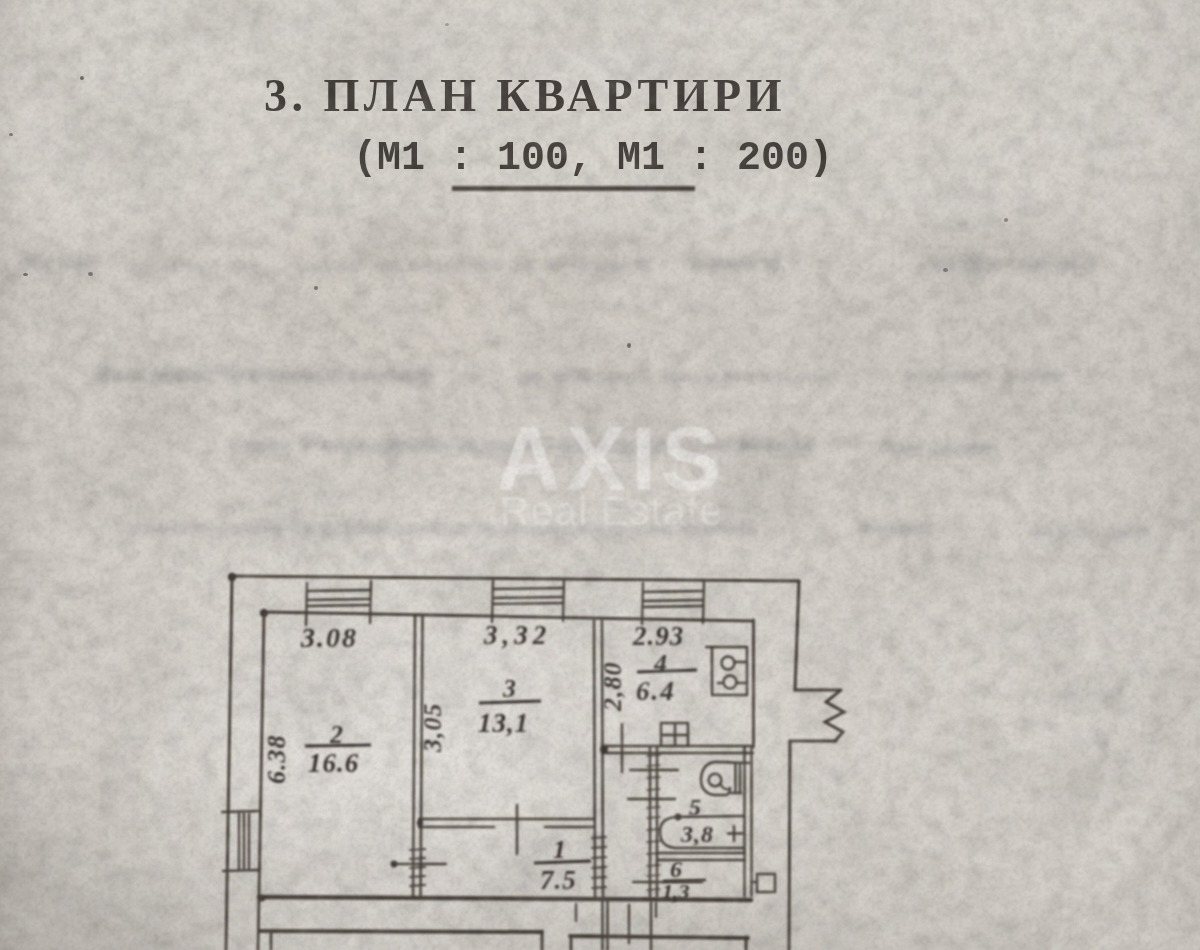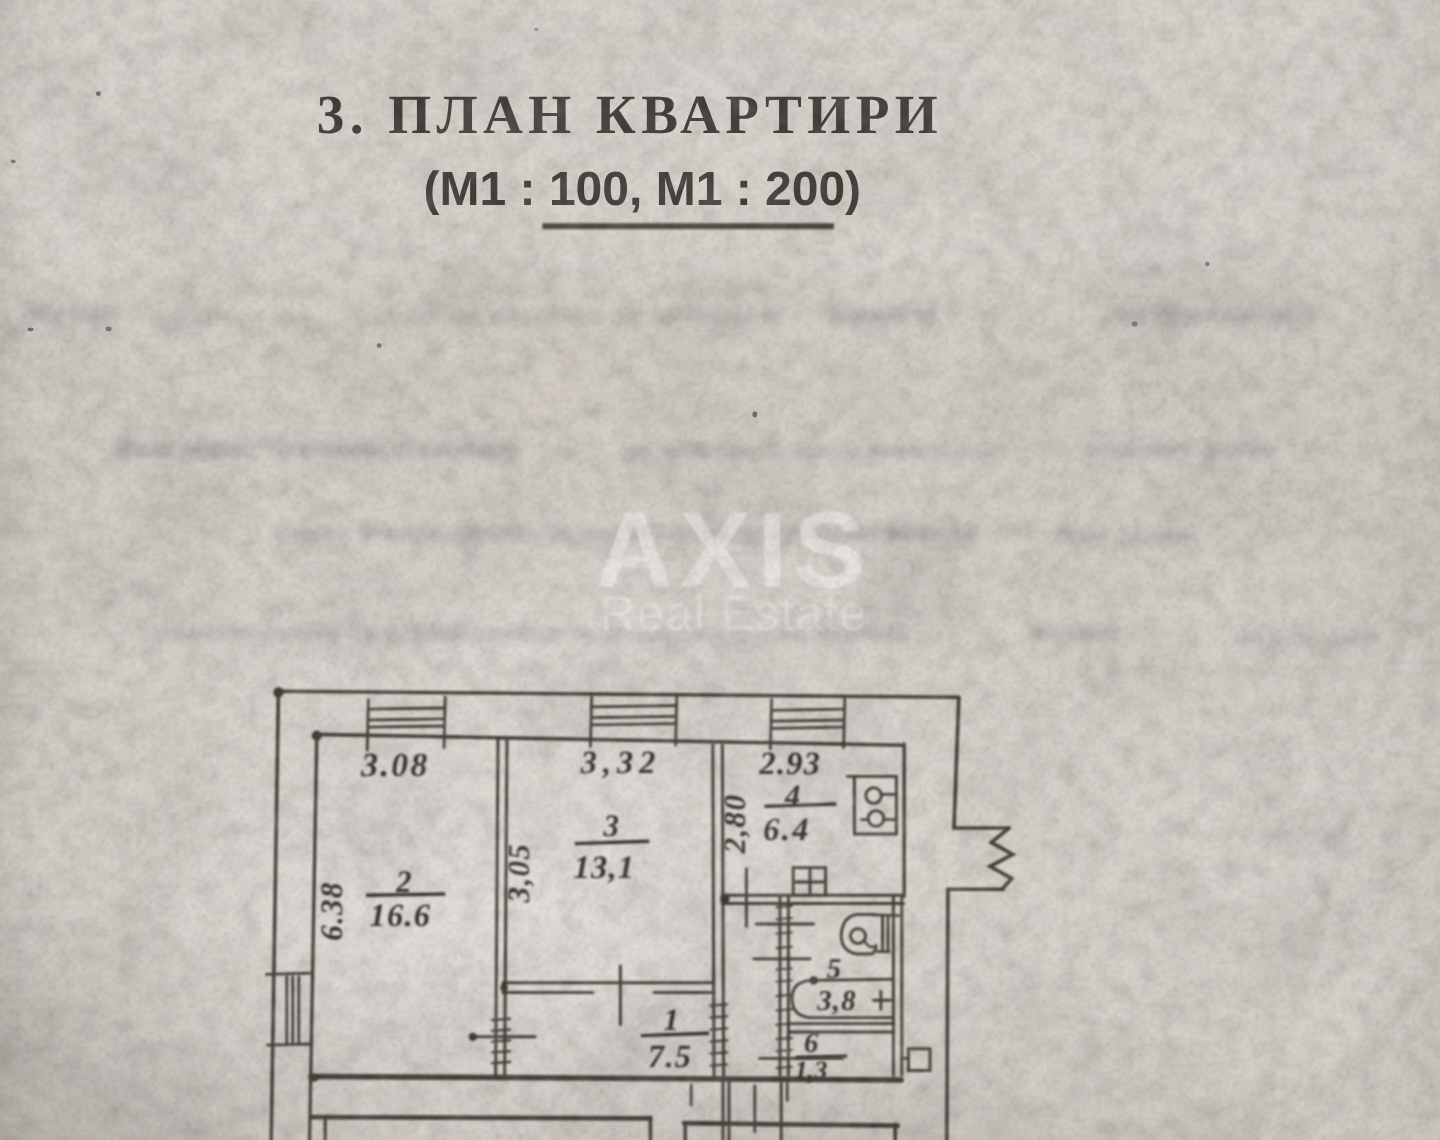--- a/index.html
+++ b/index.html
@@ -16,21 +16,21 @@
       radial-gradient(ellipse 700px 200px at 600px 960px, rgba(80,78,72,0.12), rgba(80,78,72,0) 75%),
       radial-gradient(ellipse 320px 160px at 450px 300px, rgba(205,185,172,0.10), rgba(205,185,172,0) 70%),
       radial-gradient(ellipse 260px 200px at 80px 680px, rgba(200,182,168,0.08), rgba(200,182,168,0) 70%),
       linear-gradient(90deg, rgba(90,88,82,0.10) 0, rgba(90,88,82,0) 30px),
       linear-gradient(270deg, rgba(100,98,92,0.08) 0, rgba(100,98,92,0) 60px);
     font-family:"Liberation Sans", sans-serif;
   }
   #title{position:absolute;left:264px;top:69px;font-family:"Liberation Serif",serif;
     font-weight:bold;font-size:46px;color:#3c3833;letter-spacing:4.5px;word-spacing:0px;
     filter:blur(0.5px);}
-  #subtitle{position:absolute;left:353px;top:136px;font-family:Liberation Sans, sans-serif;
+  #subtitle{position:absolute;left:353px;top:136px;font-family:Liberation Mono, monospace;
     font-weight:bold;font-size:40px;color:#3c3833;letter-spacing:0px;filter:blur(0.5px);}
   #underline{position:absolute;left:452px;top:186px;width:243px;height:5px;background:#46423c;filter:blur(0.8px);}
   .faint{position:absolute;color:#565660;filter:blur(3.5px);font-weight:bold;
     font-family:"Liberation Serif",serif;white-space:nowrap;}
   .wm{position:absolute;color:#ffffff;font-family:"Liberation Sans",sans-serif;}
   .speck{position:absolute;background:#3d3b38;border-radius:50%;}
   #plansvg{position:absolute;left:0;top:0;}
 </style>
 </head>
 <body>

